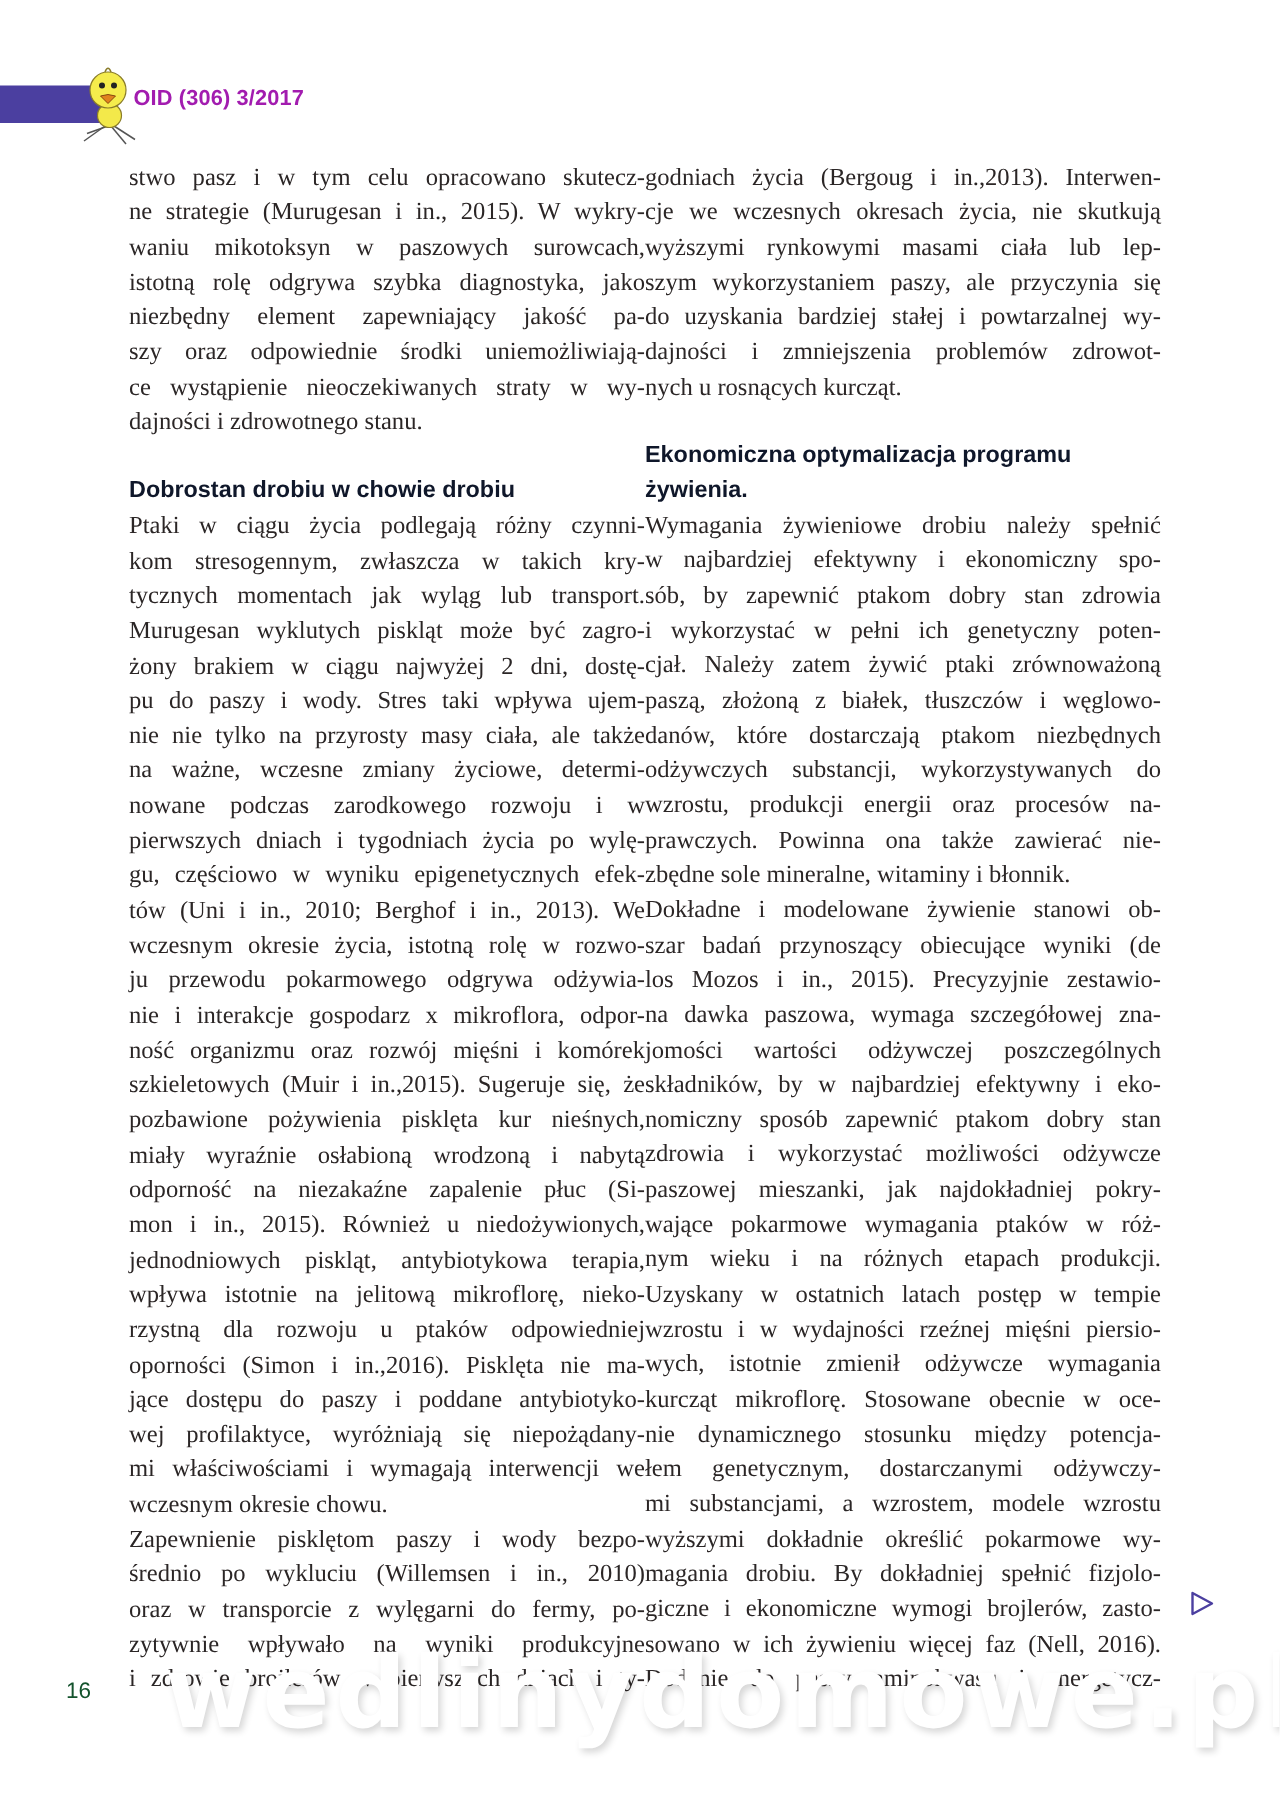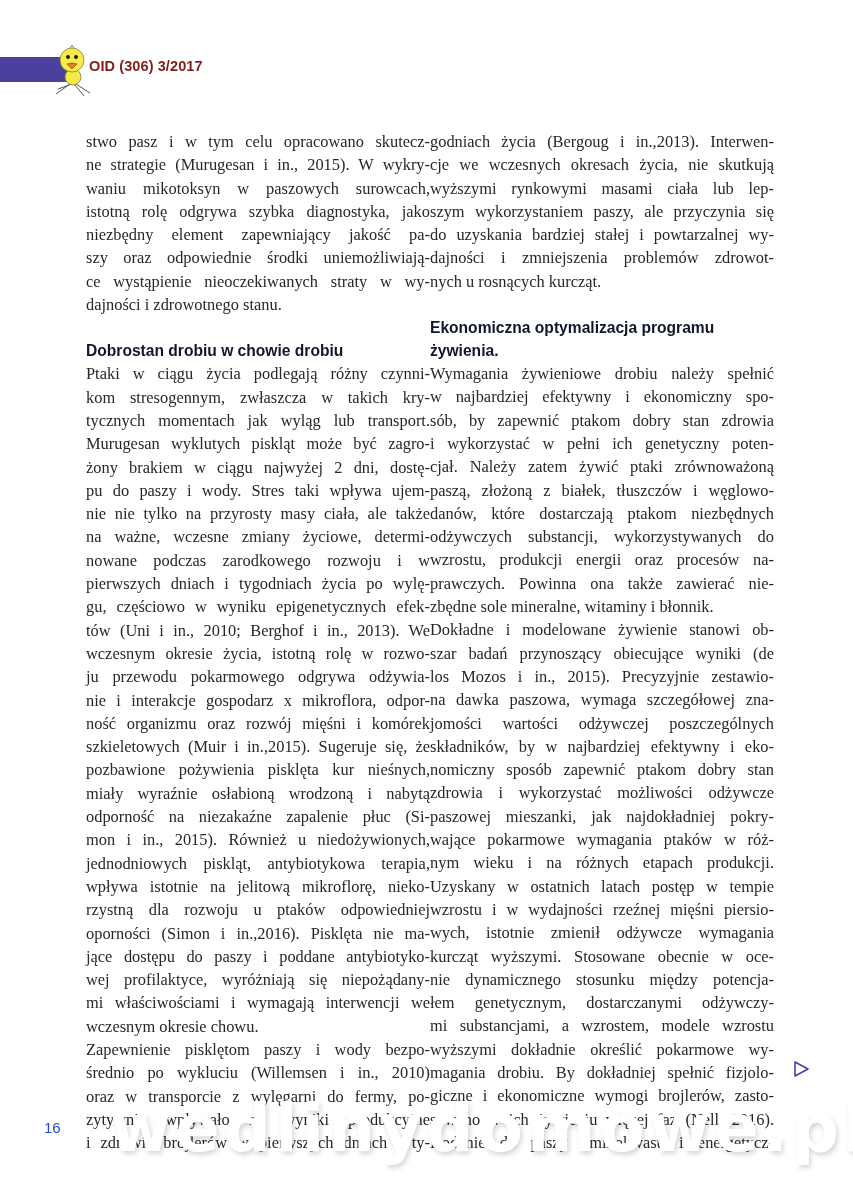--- a/index.html
+++ b/index.html
@@ -37,31 +37,30 @@
       width: 40px;
       height: 60px;
     }
     .issue {
       position: absolute;
       left: 89px;
       top: 18px;
       font-family: "Liberation Sans", "DejaVu Sans", sans-serif;
       font-weight: bold;
       font-size: 14.5px;
-      color: #7f1d1d;
+      color: #a21caf;
       letter-spacing: 0.1px;
       white-space: nowrap;
     }
     .col {
       position: absolute;
       top: 106px;
       width: 344px;
       font-size: 16.4px;
       line-height: 23.3px;
-      margin-top: 24px;
     }
     .col.left { left: 86px; }
     .col.right { left: 430px; }
     .line {
       display: block;
       text-align: justify;
       text-align-last: justify;
       white-space: nowrap;
       height: 23.3px;
       overflow: visible;
@@ -85,21 +84,21 @@
       top: 1060px;
       width: 18px;
       height: 18px;
     }
     .page-number {
       position: absolute;
       left: 44px;
       top: 1119px;
       font-family: "Liberation Sans", "DejaVu Sans", sans-serif;
       font-size: 15px;
-      color: #1d4ed8;
+      color: #14532d;
     }
     .watermark {
       position: absolute;
       left: 110px;
       top: 1090px;
       font-family: "DejaVu Sans", "Liberation Sans", sans-serif;
       font-weight: bold;
       font-size: 66px;
       letter-spacing: 4px;
       color: #ffffff;
@@ -210,21 +209,21 @@
     <span class="line">jomości wartości odżywczej poszczególnych</span>
     <span class="line">składników, by w najbardziej efektywny i eko-</span>
     <span class="line">nomiczny sposób zapewnić ptakom dobry stan</span>
     <span class="line">zdrowia i wykorzystać możliwości odżywcze</span>
     <span class="line">paszowej mieszanki, jak najdokładniej pokry-</span>
     <span class="line">wające pokarmowe wymagania ptaków w róż-</span>
     <span class="line">nym wieku i na różnych etapach produkcji.</span>
     <span class="line">Uzyskany w ostatnich latach postęp w tempie</span>
     <span class="line">wzrostu i w wydajności rzeźnej mięśni piersio-</span>
     <span class="line">wych, istotnie zmienił odżywcze wymagania</span>
-    <span class="line">kurcząt wyższymi. Stosowane obecnie w oce-</span>
+    <span class="line">kurcząt mikroflorę. Stosowane obecnie w oce-</span>
     <span class="line">nie dynamicznego stosunku między potencja-</span>
     <span class="line">łem genetycznym, dostarczanymi odżywczy-</span>
     <span class="line">mi substancjami, a wzrostem, modele wzrostu</span>
     <span class="line">wyższymi dokładnie określić pokarmowe wy-</span>
     <span class="line">magania drobiu. By dokładniej spełnić fizjolo-</span>
     <span class="line">giczne i ekonomiczne wymogi brojlerów, zasto-</span>
     <span class="line">sowano w ich żywieniu więcej faz (Nell, 2016).</span>
     <span class="line">Dodanie do paszy aminokwasu i energetycz-</span>
   </div>
 </div>

